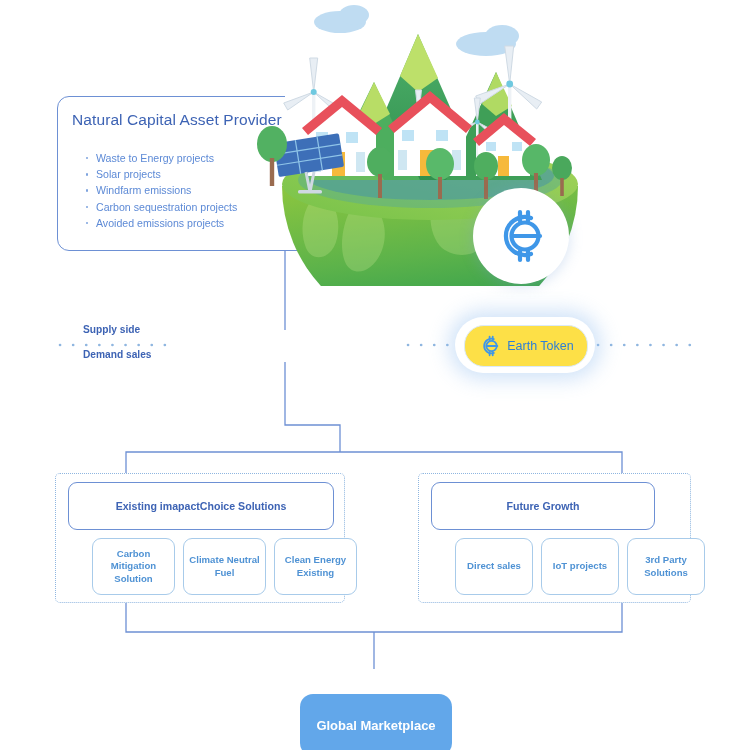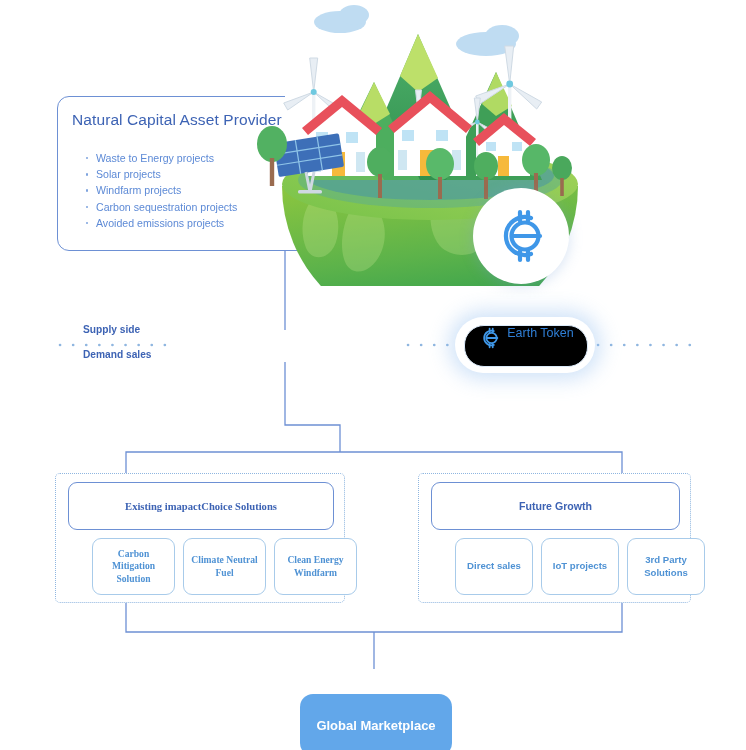--- a/index.html
+++ b/index.html
@@ -128,60 +128,60 @@
     position:absolute;left:0;top:0;width:140px;height:56px;
     border-radius:28px;
     background:#ffffff;
     box-shadow:0 0 20px 6px rgba(148,190,240,.45);
   }
   #earth-token-inner{
     position:absolute;
     left:9px; top:8px;
     width:122px; height:40px;
     border-radius:20px;
-    background:#000000;
+    background:#fde047;
     border:1px solid #dbeaf9;
-    display:flex;align-items:flex-start;justify-content:center;
+    display:flex;align-items:center;justify-content:center;
     gap:5px;
   }
   #earth-token-label{
     font-size:12.5px;
     color:#2f7fd6;
     white-space:nowrap;
   }
 
   
   .group-panel{
     position:absolute;
     border:1.6px dotted #8fb6e0;
     border-radius:5px;
     box-sizing:border-box;
     background:#ffffff;
     z-index:4;
   }
-  #group-existing{left:55px; top:473px; width:290px; height:130px;font-family:Liberation Serif, serif;}
+  #group-existing{left:55px; top:473px; width:290px; height:130px;}
   #group-future{left:418px; top:473px; width:273px; height:130px;}
 
   .group-header{
     position:absolute;
     height:48px;
     border:1.2px solid #6d90d4;
     border-radius:9px;
     box-sizing:border-box;
     background:#ffffff;
     display:flex;align-items:center;justify-content:center;
   }
   .group-header span{
     font-size:10.6px;
     font-weight:bold;
     color:#3d63b4;
     white-space:nowrap;
   }
   #header-existing{left:12px; top:8px; width:266px;}
-  #header-future{left:12px; top:8px; width:249px;}
+  #header-future{left:12px; top:8px; width:224px;}
 
   .sub-row{
     position:absolute;
     left:12px; top:64px;
     display:flex;
     gap:8px;
     padding-left:24px;
   }
   .sub-box{
     height:57px;
@@ -242,21 +242,21 @@
       <path d="M408,345 L458,345"></path>
       <path d="M598,345 L702,345"></path>
     </g>
   </svg>
 
   <div id="provider-card">
     <div id="provider-title">Natural Capital Asset Provider</div>
     <ul id="provider-list">
       <li>Waste to Energy projects</li>
       <li>Solar projects</li>
-      <li>Windfarm projects</li>
+      <li>Windfarm emissions</li>
       <li>Carbon sequestration projects</li>
       <li>Avoided emissions projects</li>
     </ul>
   </div>
   <div id="card-mask"></div>
 
   <svg id="illustration" viewBox="0 0 360 290">
     <defs>
       <linearGradient id="globeG" x1="0" y1="0" x2="0.25" y2="1">
         <stop offset="0%" stop-color="#8cc63f"></stop>
@@ -445,21 +445,21 @@
       <span>Existing imapactChoice Solutions</span>
     </div>
     <div class="sub-row">
       <div class="sub-box">
         <span>Carbon Mitigation Solution</span>
       </div>
       <div class="sub-box">
         <span>Climate Neutral Fuel</span>
       </div>
       <div class="sub-box">
-        <span>Clean Energy Windfarm</span>
+        <span>Clean Energy Existing</span>
       </div>
     </div>
   </div>
 
   <div class="group-panel" id="group-future">
     <div class="group-header" id="header-future">
       <span>Future Growth</span>
     </div>
     <div class="sub-row">
       <div class="sub-box">

